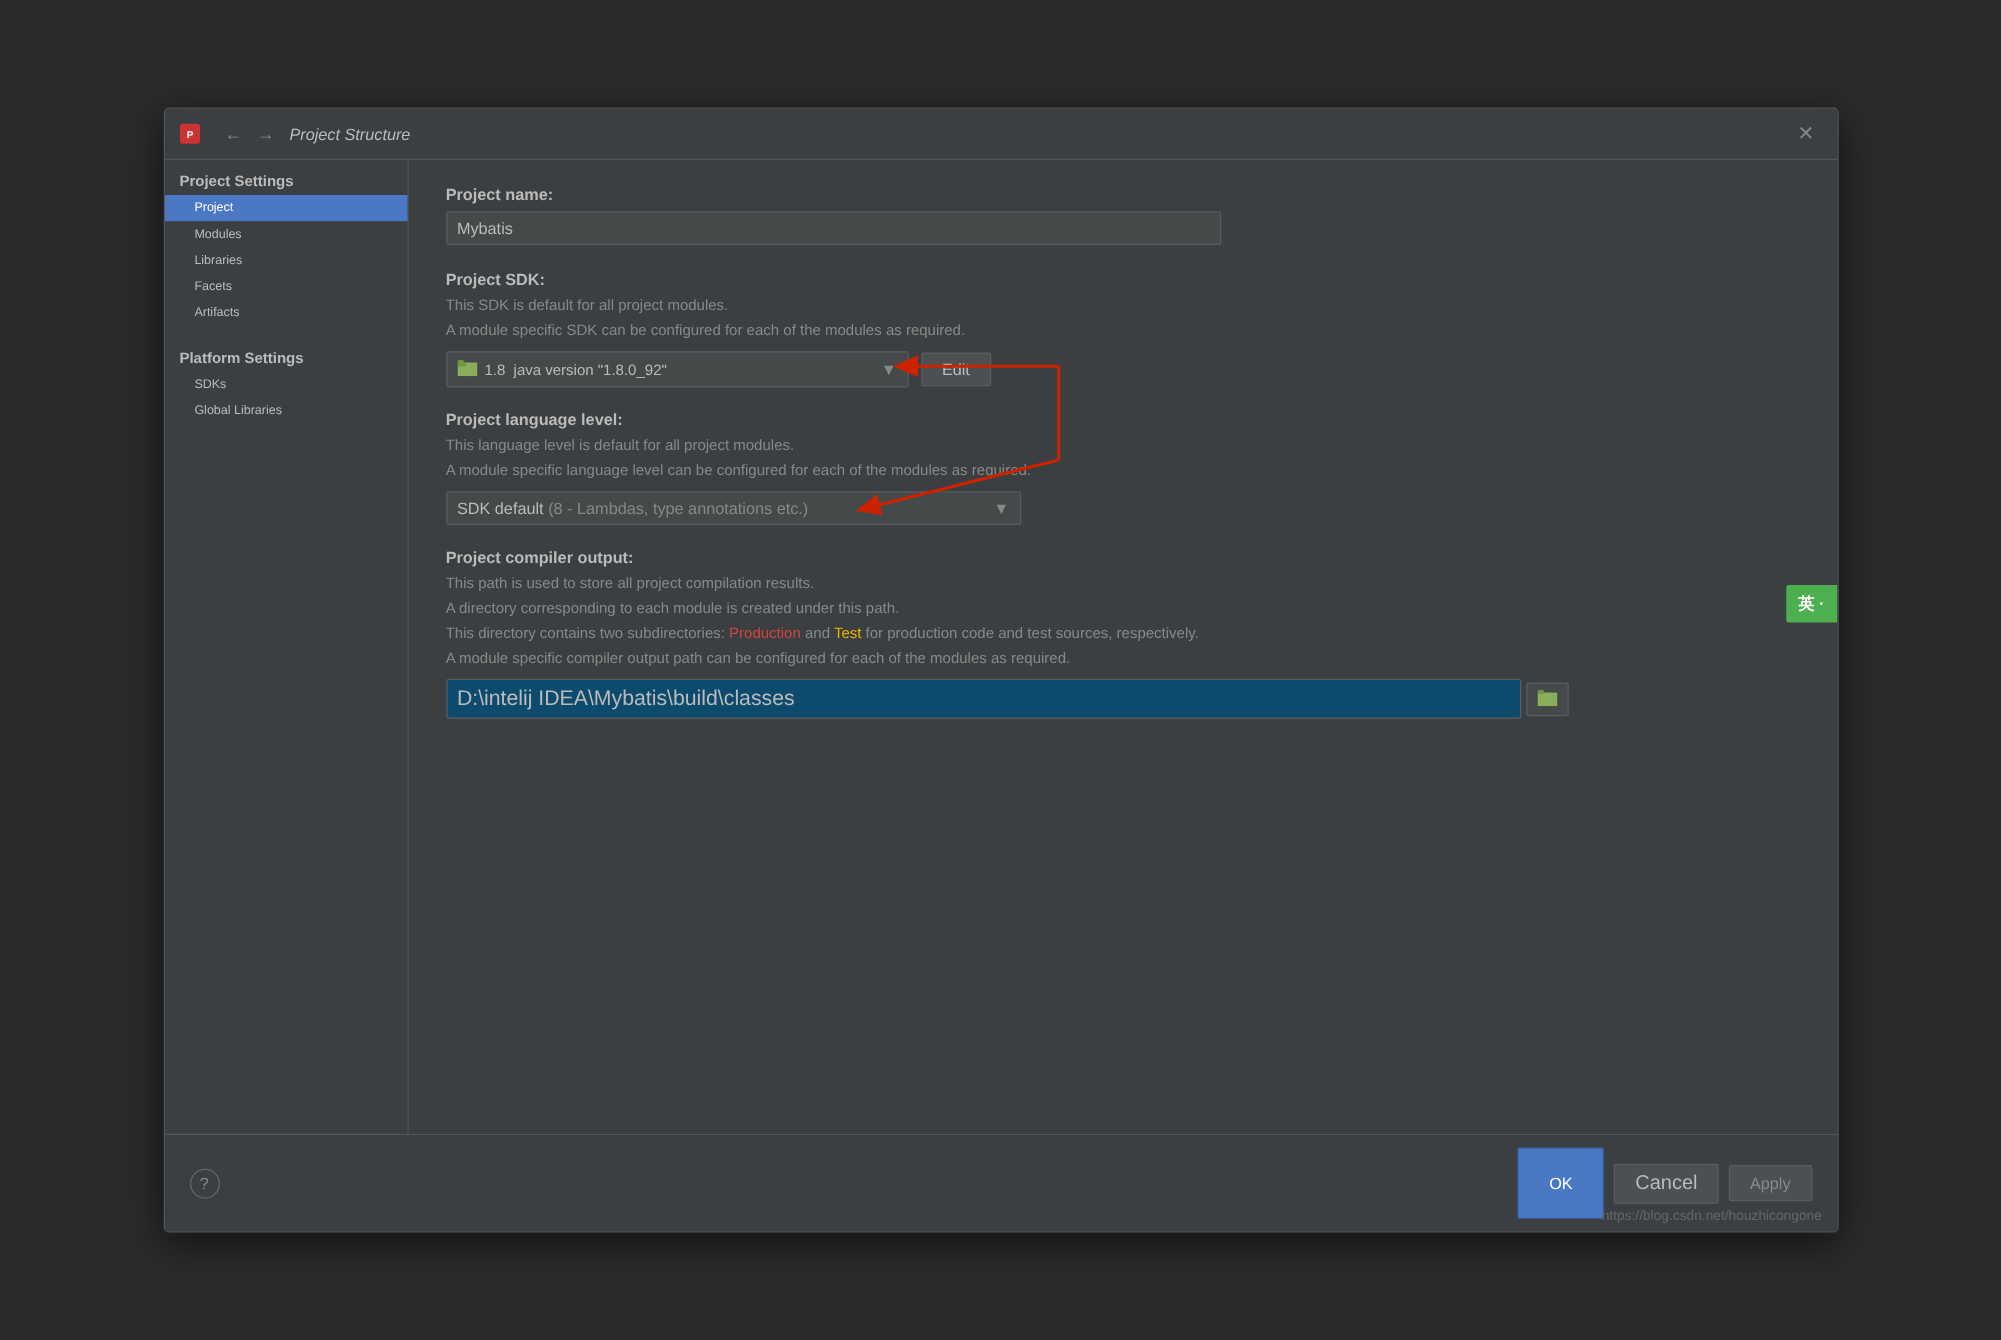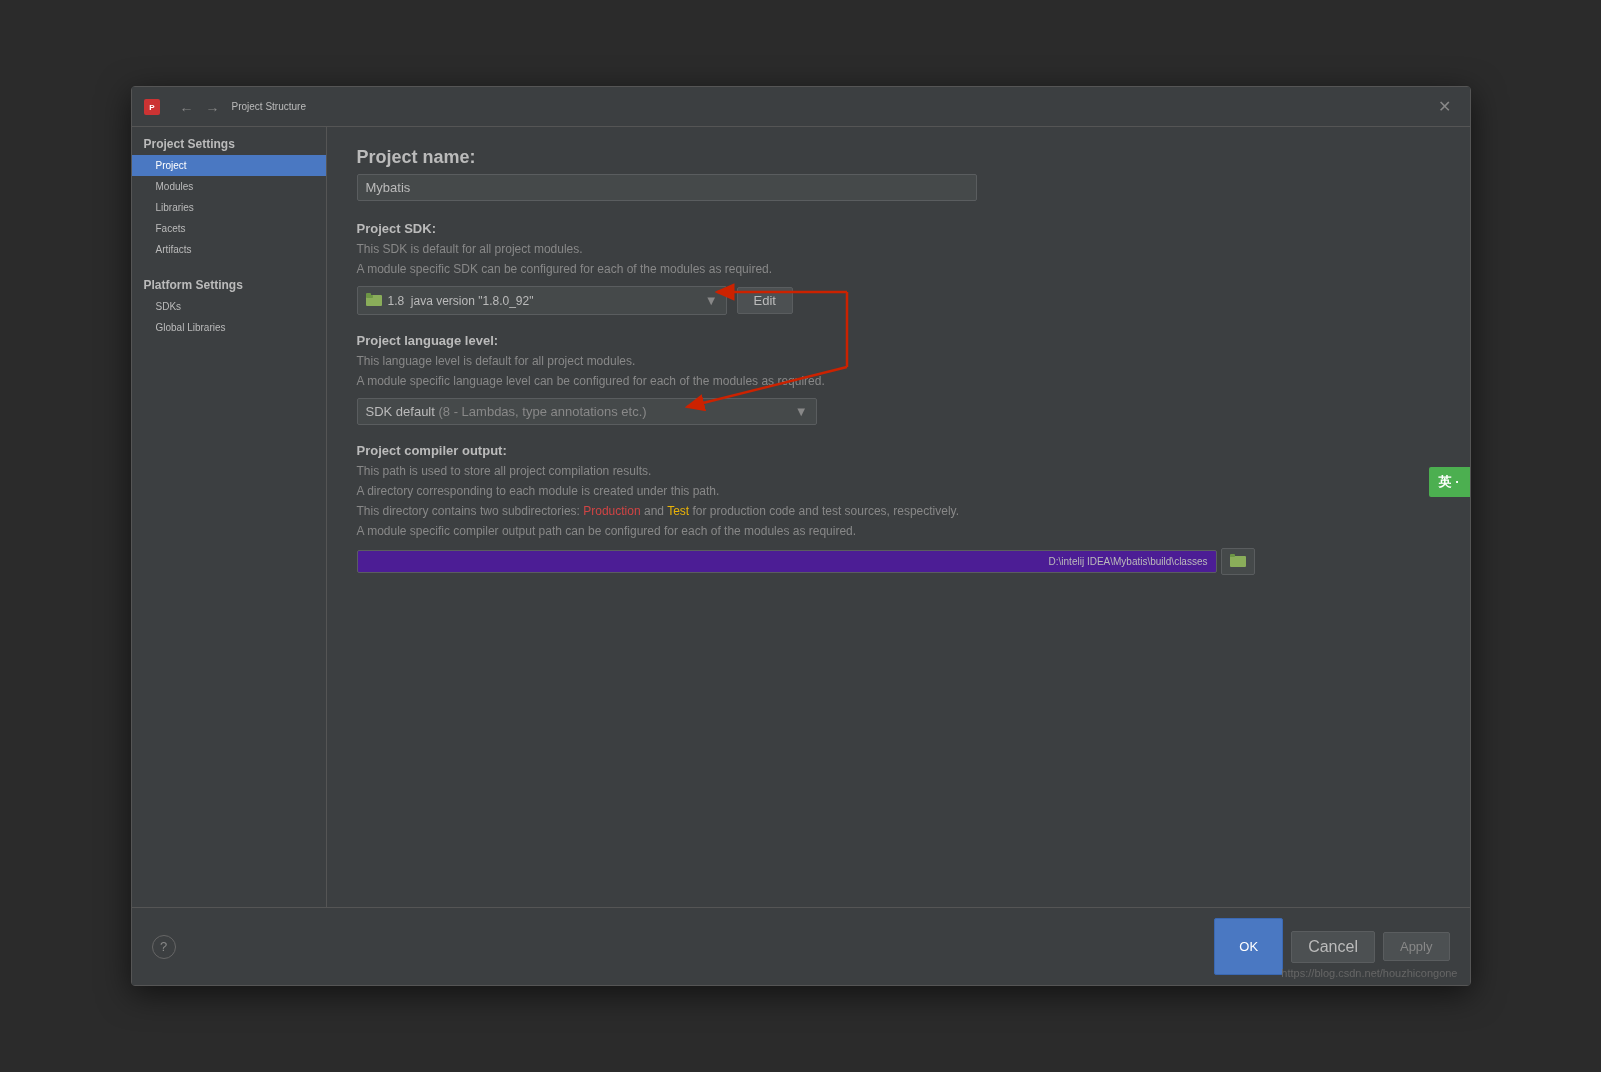--- a/index.html
+++ b/index.html
@@ -45,21 +45,22 @@
       border-radius: 2px;
       display: flex;
       align-items: center;
       justify-content: center;
       font-size: 10px;
       color: white;
       font-weight: bold;
     }
     .title-text {
       color: #bbbbbb;
-      font-size: 10px;
+      font-size: 13px;
+      font-style: italic;
     }
     .title-bar-nav {
       display: flex;
       gap: 4px;
       margin-left: 8px;
     }
     .nav-btn {
       background: none;
       border: none;
       color: #888;
@@ -127,21 +128,21 @@
     }
     .main-content {
       flex: 1;
       padding: 20px 30px;
       overflow-y: auto;
       background: #3c3f41;
       position: relative;
     }
     .field-label {
       color: #bbbbbb;
-      font-size: 18px;
+      font-size: 13px;
       font-weight: bold;
       margin-bottom: 6px;
     }
     .text-input {
       background: #45494a;
       border: 1px solid #5a5d5f;
       color: #bbbbbb;
       padding: 5px 8px;
       font-size: 13px;
       width: 620px;
@@ -213,30 +214,29 @@
       margin-left: auto;
       color: #888;
     }
     .output-path-row {
       display: flex;
       align-items: center;
       gap: 4px;
       margin-top: 8px;
     }
     .output-path-input {
-      background: #4c1d95;
+      background: #0c4a6e;
       border: 1px solid #5a5d5f;
       color: #bbbbbb;
       padding: 5px 8px;
-      font-size: 10px;
+      font-size: 17px;
       flex: 1;
       max-width: 860px;
       outline: none;
       border-radius: 2px;
-      text-align: right;
     }
     .folder-btn {
       background: #45494a;
       border: 1px solid #5a5d5f;
       color: #888;
       padding: 4px 8px;
       cursor: pointer;
       border-radius: 2px;
       font-size: 14px;
     }

